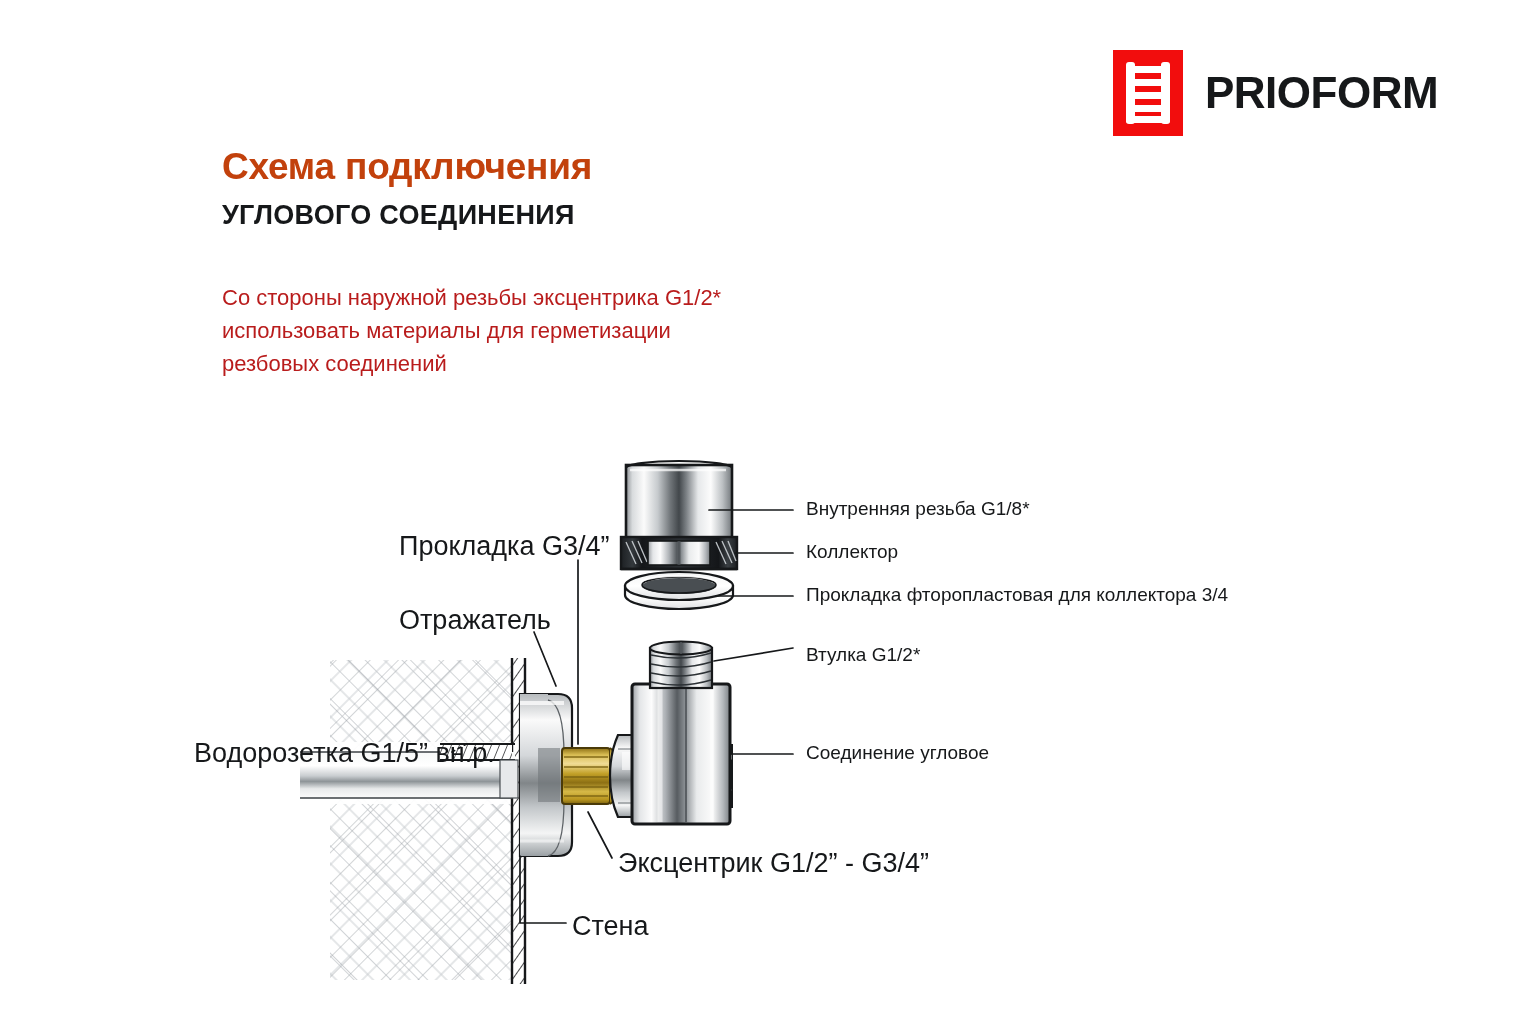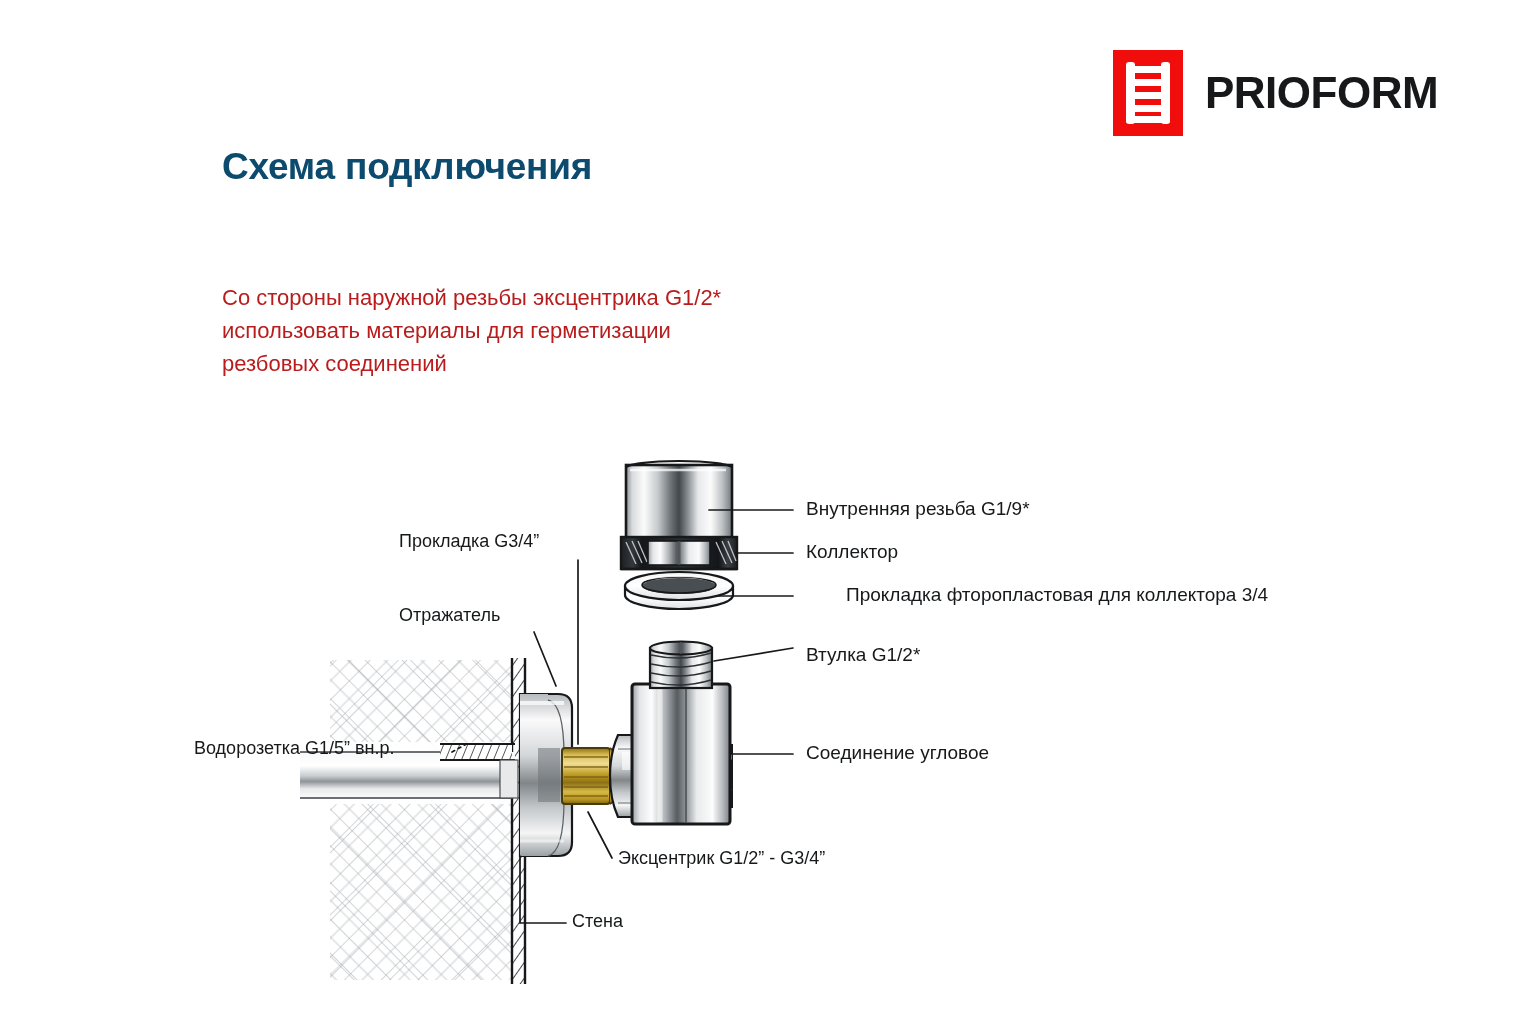--- a/index.html
+++ b/index.html
@@ -14,27 +14,27 @@
   }
   .page{position:absolute;inset:0;border-radius:6px;}
 
   
   .brand{position:absolute;left:1113px;top:50px;display:flex;align-items:center;gap:22px;}
   .brand-mark{width:70px;height:86px;background:#f20d0d;position:relative;flex:none;}
   .brand-mark svg{position:absolute;left:0;top:0;}
   .brand-name{font-size:44px;font-weight:bold;letter-spacing:-0.5px;color:#16181a;line-height:1;}
 
   
-  .title{position:absolute;left:222px;top:146px;font-size:37px;font-weight:bold;letter-spacing:-0.2px;color:#0c4a6e;}
+  .title{position:absolute;left:222px;top:146px;font-size:37px;font-weight:bold;letter-spacing:-0.2px;color:#c2410c;}
   .subtitle{position:absolute;left:222px;top:200px;font-size:27px;font-weight:bold;letter-spacing:0.3px;color:#16181a;}
   .intro{position:absolute;left:222px;top:281px;font-size:22px;line-height:33px;color:#b91c1c;white-space:pre-line;}
 
   
   .lbl{position:absolute;font-size:19px;color:#16181a;white-space:nowrap;}
-  .lbl-lg{font-size:18px;}
+  .lbl-lg{font-size:27px;}
 
   
   .leaders{position:absolute;left:0;top:0;width:1536px;height:1024px;pointer-events:none;}
 
   
   .art{position:absolute;left:0;top:0;width:1536px;height:1024px;}
 </style>
 </head>
 <body>
 
@@ -51,20 +51,21 @@
           <rect x="13" y="42" width="44" height="7" rx="2"></rect>
           <rect x="13" y="55" width="44" height="7" rx="2"></rect>
           <rect x="13" y="66" width="44" height="7" rx="2"></rect>
         </g>
       </svg>
     </div>
     <div class="brand-name">PRIOFORM</div>
   </div>
 
   <div class="title">Схема подключения</div>
+  <div class="subtitle">УГЛОВОГО СОЕДИНЕНИЯ</div>
   <div class="intro">Со стороны наружной резьбы эксцентрика G1/2*
 использовать материалы для герметизации
 резбовых соединений</div>
 
   <svg class="art" viewBox="0 0 1536 1024" aria-hidden="true">
     <defs>
 
       <linearGradient id="chromeH" x1="0" y1="0" x2="1" y2="0">
         <stop offset="0" stop-color="#8e9296"></stop>
         <stop offset="0.06" stop-color="#d8dbdd"></stop>
@@ -309,23 +310,23 @@
       <path d="M534 632 L556 686"></path>
 
       <path d="M452 752 L470 742" stroke-dasharray="3 4"></path>
 
       <path d="M612 858 L588 812"></path>
 
       <path d="M566 923 H520 V856"></path>
     </g>
   </svg>
 
-  <div class="lbl" style="left:806px;top:498px;">Внутренняя резьба G1/9*</div>
+  <div class="lbl" style="left:806px;top:498px;">Внутренняя резьба G1/8*</div>
   <div class="lbl" style="left:806px;top:541px;">Коллектор</div>
-  <div class="lbl" style="left:806px;top:584px;margin-left:40px;">Прокладка фторопластовая для коллектора 3/4</div>
+  <div class="lbl" style="left:806px;top:584px;">Прокладка фторопластовая для коллектора 3/4</div>
   <div class="lbl" style="left:806px;top:644px;">Втулка G1/2*</div>
   <div class="lbl" style="left:806px;top:742px;">Соединение угловое</div>
 
   <div class="lbl lbl-lg" style="left:399px;top:531px;">Прокладка G3/4”</div>
   <div class="lbl lbl-lg" style="left:399px;top:605px;">Отражатель</div>
   <div class="lbl lbl-lg" style="left:194px;top:738px;">Водорозетка G1/5” вн.р.</div>
   <div class="lbl lbl-lg" style="left:618px;top:848px;">Эксцентрик G1/2” - G3/4”</div>
   <div class="lbl lbl-lg" style="left:572px;top:911px;">Стена</div>
 
 </div>

